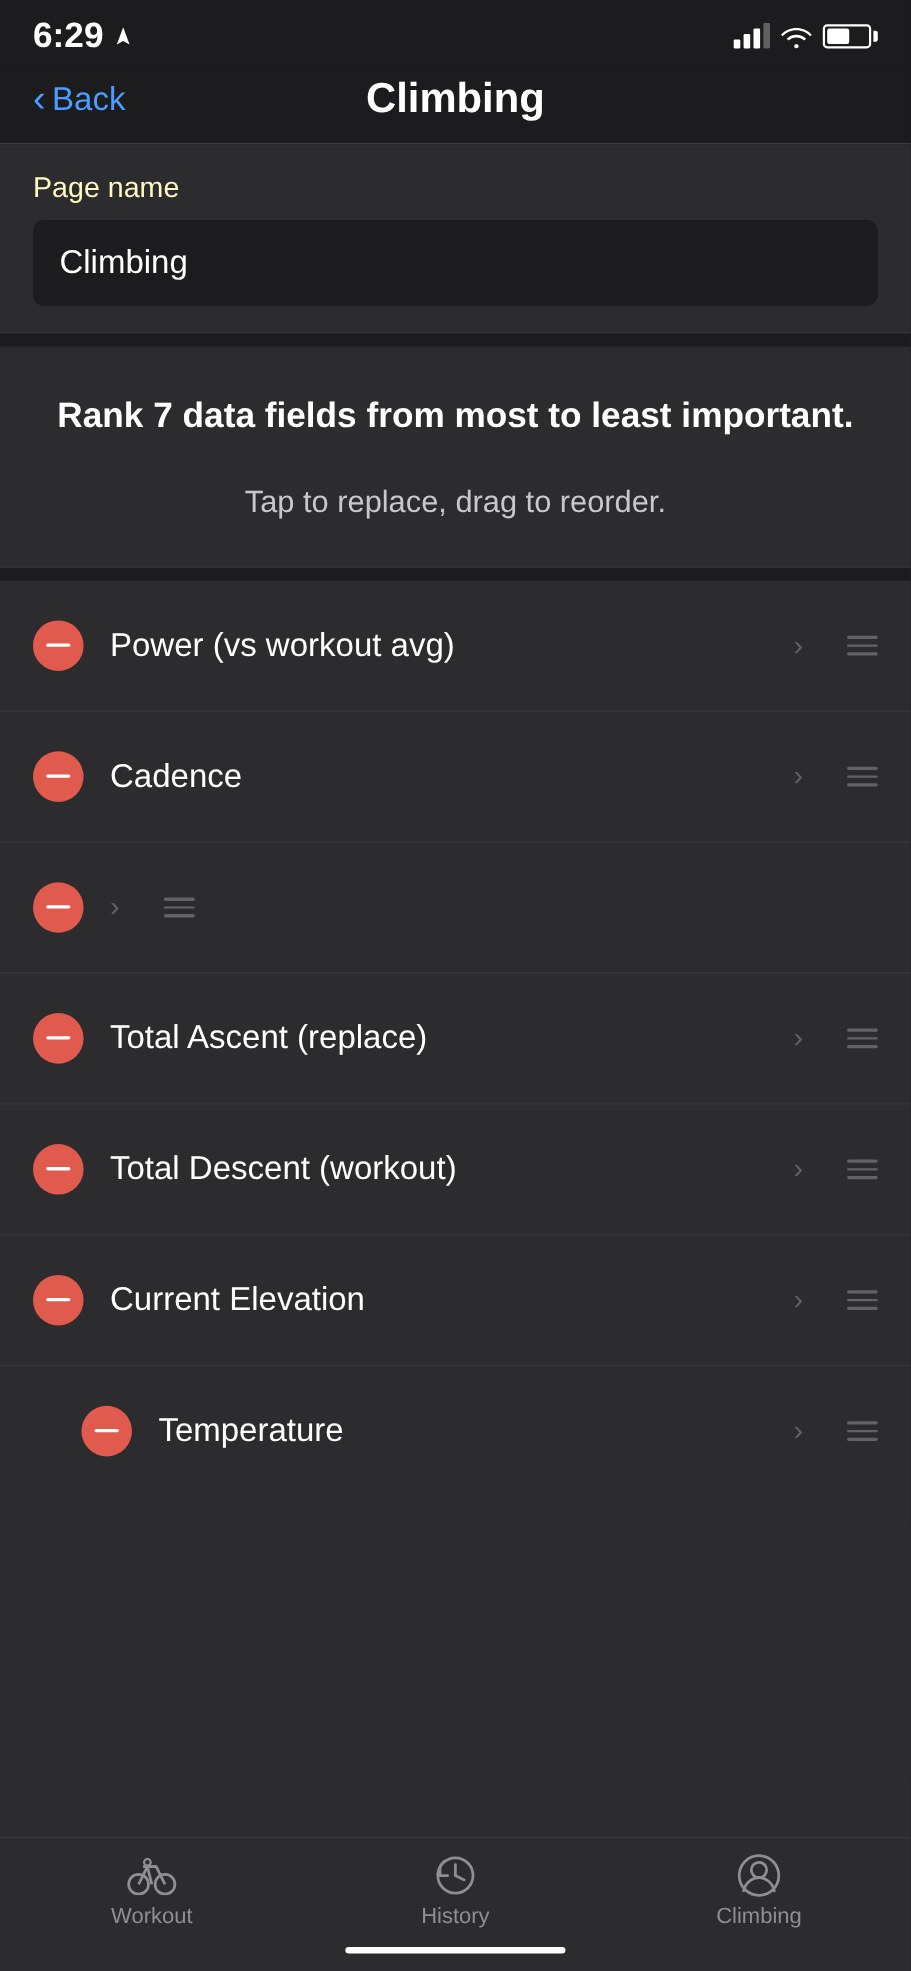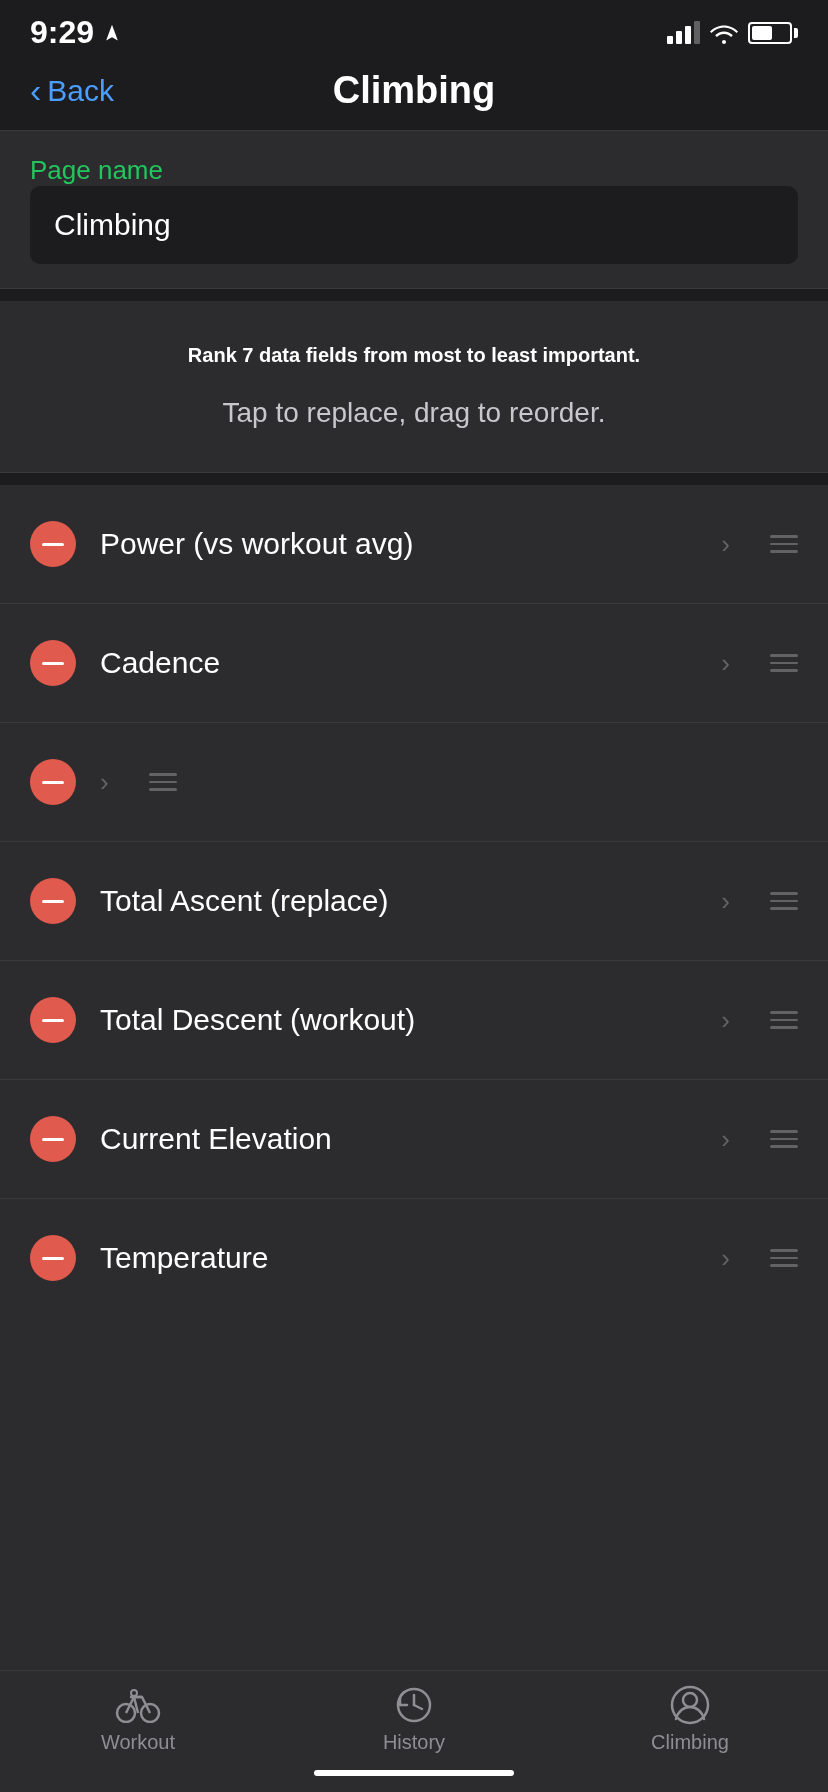--- a/index.html
+++ b/index.html
@@ -69,22 +69,22 @@
     }
 
     
     .page-name-section {
       background: #2c2c2e;
       padding: 24px 30px;
       border-bottom: 1px solid #3a3a3c;
     }
     .page-name-label {
       font-size: 26px;
-      color: #22c55e;
-      margin-bottom: 0;
+      color: #fef9c3;
+      margin-bottom: 14px;
     }
     .page-name-input {
       background: #1c1c1e;
       border-radius: 10px;
       padding: 22px 24px;
       font-size: 30px;
       color: #fff;
       width: 100%;
       border: none;
       outline: none;
@@ -92,25 +92,25 @@
 
     
     .instructions-section {
       background: #2c2c2e;
       padding: 40px 50px;
       text-align: center;
       border-bottom: 1px solid #3a3a3c;
       margin-top: 12px;
     }
     .instructions-title {
-      font-size: 20px;
+      font-size: 32px;
       font-weight: 700;
       color: #fff;
       line-height: 1.4;
-      margin-bottom: 24px;
+      margin-bottom: 36px;
     }
     .instructions-sub {
       font-size: 28px;
       color: #c7c7cc;
       line-height: 1.4;
     }
 
     
     .fields-list {
       background: #2c2c2e;
@@ -120,20 +120,21 @@
     .field-item {
       display: flex;
       align-items: center;
       padding: 36px 30px;
       border-bottom: 1px solid #3a3a3c;
       gap: 24px;
       cursor: pointer;
     }
     .field-item:last-child {
       border-bottom: none;
+      margin-left: 44px;
     }
     .remove-btn {
       width: 46px;
       height: 46px;
       border-radius: 50%;
       background: #e05a4e;
       display: flex;
       align-items: center;
       justify-content: center;
       flex-shrink: 0;
@@ -267,21 +268,21 @@
     .wifi-icon {
       width: 28px;
       height: 22px;
     }
   </style>
 </head>
 <body>
 
 <div class="status-bar">
   <div class="status-time">
-    <span>9:29</span>
+    <span>6:29</span>
     <svg viewBox="0 0 24 24">
       <path d="M12 2L19 21L12 17L5 21Z" fill="white"></path>
     </svg>
   </div>
   <div class="status-icons">
     <div class="signal-bars">
       <div class="signal-bar" style="height:8px;"></div>
       <div class="signal-bar" style="height:13px;"></div>
       <div class="signal-bar" style="height:18px;"></div>
       <div class="signal-bar dim" style="height:23px;"></div>

